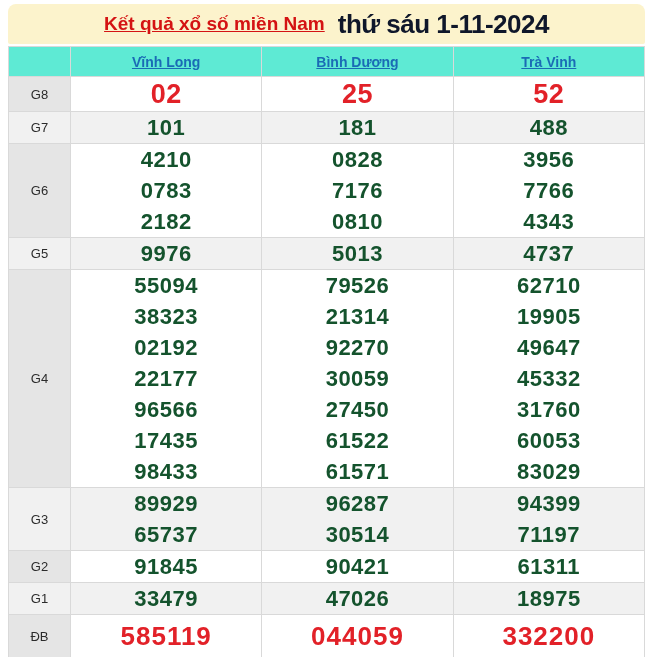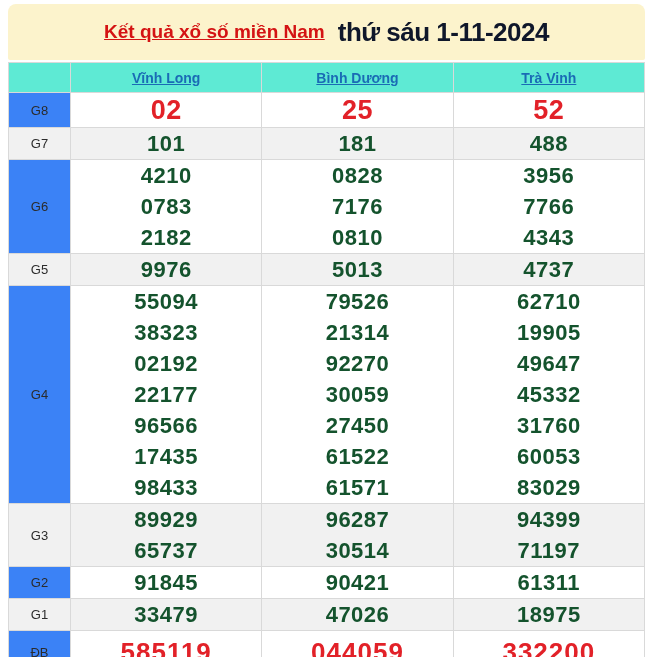--- a/index.html
+++ b/index.html
@@ -8,21 +8,21 @@
     background: #ffffff;
     font-family: "Liberation Sans", "DejaVu Sans", sans-serif;
     overflow: hidden;
   }
   .page { width: 637px; margin: 4px 8px 0 8px; }
 
   
   .banner {
     background: #fcf3cc;
     border-radius: 8px 8px 2px 2px;
-    height: 56px;
+    height: 40px;
     display: flex;
     align-items: center;
     justify-content: center;
     gap: 13px;
     margin-bottom: 2px;
   }
   .banner a.title-link {
     color: #d41313;
     font-weight: bold;
     font-size: 19px;
@@ -57,21 +57,21 @@
   tr.head th a {
     color: #1a6bb5;
     font-weight: bold;
     text-decoration: underline;
     cursor: pointer;
   }
   td.label-cell {
     font-size: 13px;
     font-weight: normal;
     color: #2b2b2b;
-    background: #3b82f6;
+    background: #e5e5e5;
   }
   tr.shade td { background: #f1f1f1; }
   .num {
     font-weight: bold;
     font-size: 22px;
     color: #14532d;
     line-height: 31px;
     letter-spacing: 0.5px;
   }
   tr.highlight .num { color: #e22128; }

